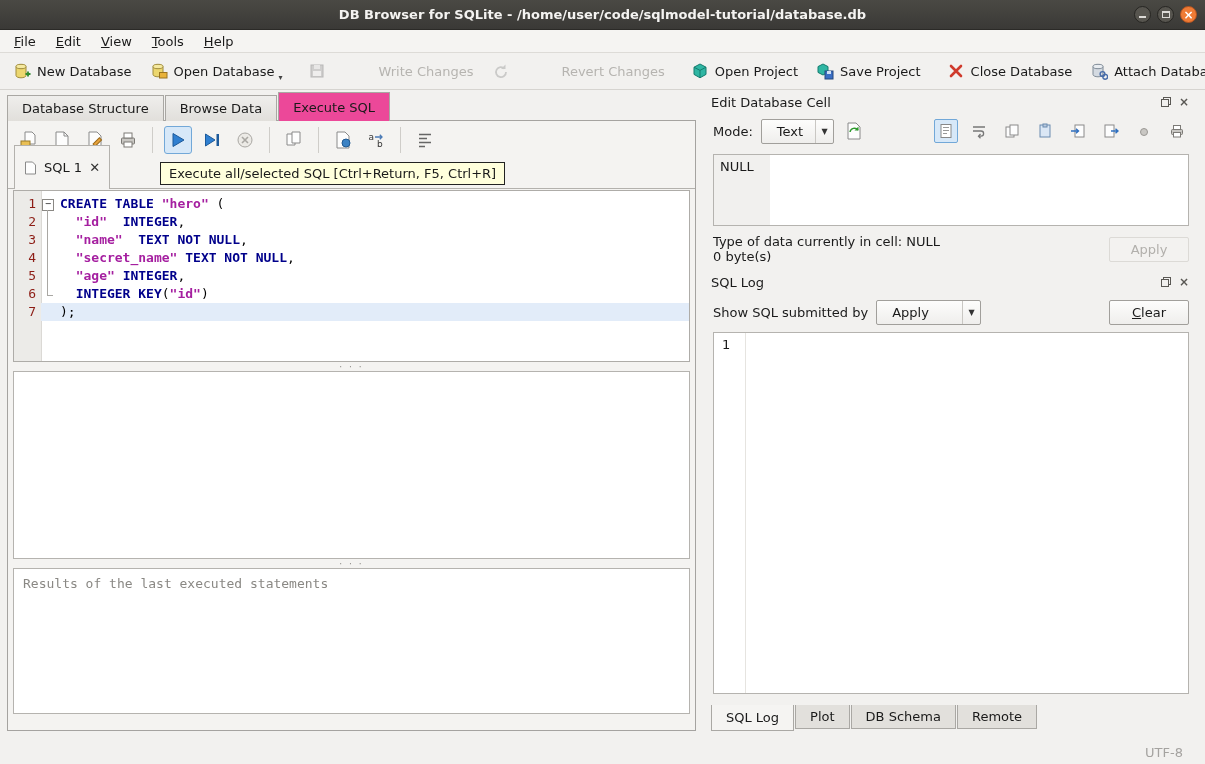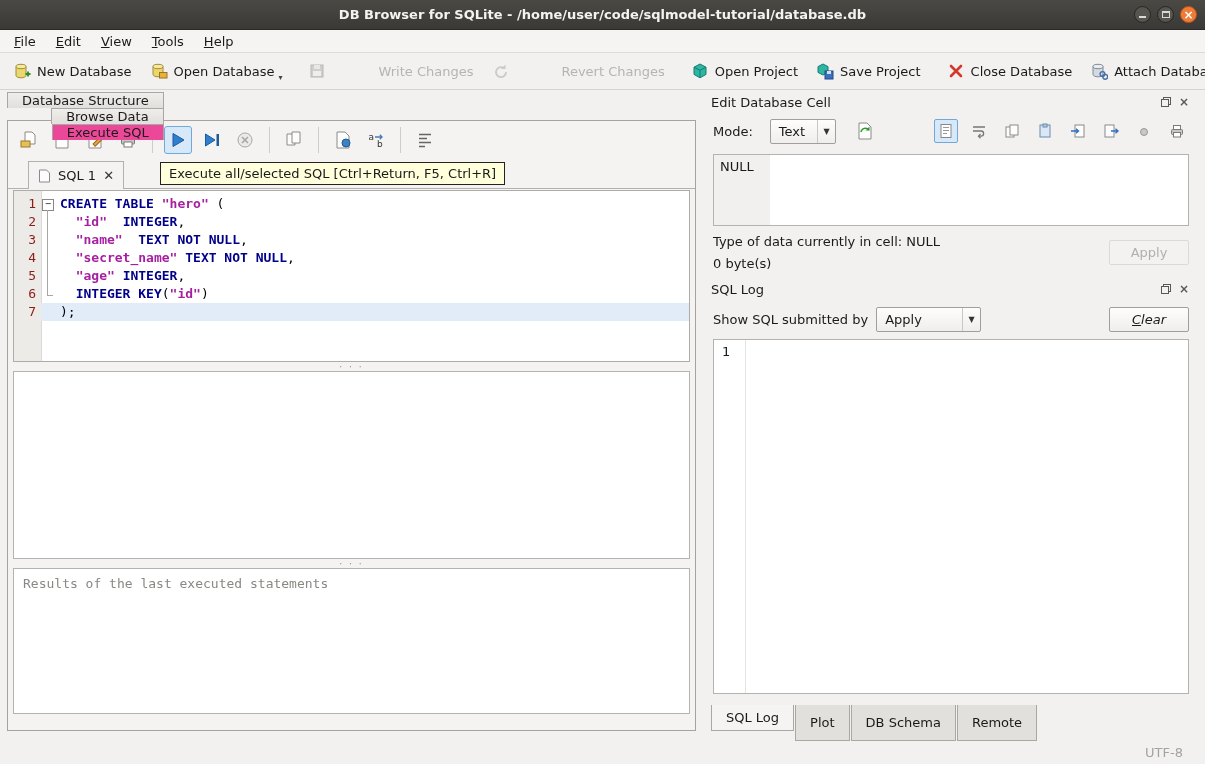--- a/index.html
+++ b/index.html
@@ -29,34 +29,34 @@
   
   .toolbar { position:absolute; left:0; top:53px; right:0; height:37px;
     background:#f2f1ef; border-bottom:1px solid #d6d4d0; display:flex; align-items:center; padding:0 4px; }
   .tb-item { display:flex; align-items:center; gap:6px; padding:0 9px; height:32px; }
   .tb-item .lbl { white-space:nowrap; }
   .tb-item.disabled .lbl { color:#b6b4b0;margin-left:46px; }
   .tb-item.disabled svg { opacity:.45; filter:grayscale(1); }
   .vsep { width:1px; height:26px; background:#cfcdc9; margin:0 4px; }
   .dd-caret { font-size:8px; color:#444; align-self:flex-end; padding-bottom:5px; margin-left:-2px; }
   
-  .main-tabs { position:absolute; left:7px; top:92px; height:29px; display:flex; align-items:flex-end; z-index:3;flex-direction:column; }
+  .main-tabs { position:absolute; left:7px; top:92px; height:29px; display:flex; align-items:flex-end; z-index:3; }
   .mtab { height:26px; padding:0 14px; display:flex; align-items:center;
     background:linear-gradient(#efeeec,#e1dfdb); border:1px solid #a9a7a3; border-bottom:none; margin-right:1px; }
   .mtab.active { height:29px; background:#ec4899; position:relative; z-index:4; }
   .left-pane { position:absolute; left:7px; top:120px; width:689px; height:611px;
     border:1px solid #a5a3a0; background:#f4f3f1; display:flex; flex-direction:column; z-index:2; }
   
   .sql-toolbar { height:38px; display:flex; align-items:center; padding:0 8px; gap:7px; }
   .ibtn { width:26px; height:26px; display:flex; align-items:center; justify-content:center; flex:0 0 auto; }
   .ibtn.active { border:1px solid #72a8d8; background:#d7e8f8; border-radius:3px; width:28px; height:28px; }
   
   .sql-tabbar { height:30px; border-bottom:1px solid #b3b1ad; display:flex; align-items:flex-end; padding-left:6px; position:relative; }
-  .sql-tab { height:28px; background:#f4f3f1; border:1px solid #b3b1ad; border-bottom:none;
-    display:flex; align-items:center; gap:7px; padding:0 9px; position:relative; top:1px;margin-left:14px; }
+  .sql-tab { height:44px; background:#f4f3f1; border:1px solid #b3b1ad; border-bottom:none;
+    display:flex; align-items:center; gap:7px; padding:0 9px; position:relative; top:1px; }
   .sql-tab .x { font-weight:bold; font-size:13px; color:#333; }
   
   .tooltip { position:absolute; left:152px; top:41px; z-index:9; background:#ffffdc;
     border:1px solid #222; padding:3px 8px; white-space:nowrap; }
   
   .editor { background:#fff; border:1px solid #aeaca8; margin:1px 5px 0; height:172px;
     overflow:hidden; position:relative; font-family:"DejaVu Sans Mono","Liberation Mono",monospace;
     font-size:13px; line-height:18px; }
   .editor::before { content:""; position:absolute; left:0; top:0; bottom:0; width:27px;
     background:#ecebe8; border-right:1px solid #dbd9d5; }
@@ -83,43 +83,43 @@
     padding:7px 9px; font-family:"DejaVu Sans Mono","Liberation Mono",monospace; font-size:13px; color:#8a8884; }
   
   .right-pane { position:absolute; left:703px; top:90px; width:496px; height:645px; display:flex; flex-direction:column; }
   .dock-header { height:24px; display:flex; align-items:center; padding:0 8px; }
   .dock-header .t { flex:1; }
   .dock-btn { width:14px; height:14px; display:flex; align-items:center; justify-content:center; margin-left:4px; }
   .float-glyph { position:relative; width:10px; height:10px; display:inline-block; }
   .float-glyph::before { content:""; position:absolute; right:0; top:0; width:6px; height:6px; border:1px solid #5a5854; }
   .float-glyph::after { content:""; position:absolute; left:0; bottom:0; width:6px; height:6px; border:1px solid #5a5854; background:#f2f1ef; }
   .x-glyph { font-size:12px; font-weight:bold; color:#5a5854; line-height:1; }
-  .mode-row { height:34px; display:flex; align-items:center; gap:17px; padding:0 10px; }
+  .mode-row { height:34px; display:flex; align-items:center; gap:8px; padding:0 10px; }
   .combo { display:inline-flex; align-items:center; height:25px; border:1px solid #a19f9b; border-radius:2px;
-    background:linear-gradient(#fdfdfc,#efeeec); padding-left:8px; }
+    background:linear-gradient(#fdfdfc,#efeeec); padding-left:15px; }
   .combo .val { padding-right:12px; }
   .combo .arrow { width:18px; align-self:stretch; display:flex; align-items:center; justify-content:center;
     border-left:1px solid #c9c7c3; font-size:8px; color:#333; }
   .sbtn { width:24px; height:24px; display:flex; align-items:center; justify-content:center; }
   .sbtn.sel { border:1px solid #72a8d8; background:#d7e8f8; border-radius:2px; }
   .icon-group { display:flex; align-items:center; gap:9px; margin-left:auto; }
   .cell-box { margin:6px 10px 8px; height:72px; background:#fff; border:1px solid #b5b3af; display:flex; }
   .cell-null-col { width:56px; background:#f1f0ee; padding:4px 6px; }
   .info-row { display:flex; padding:0 10px 6px; }
-  .info-text .l2 { margin-top:7px; }
+  .info-text .l2 { }
   .btn { height:25px; min-width:80px; display:inline-flex; align-items:center; justify-content:center;
     border:1px solid #a19f9b; border-radius:2px; background:linear-gradient(#fdfdfc,#efeeec); }
   .btn.disabled { border-color:#dcdad6; background:#f3f2f0; color:#b2b0ac; }
   .apply-wrap { margin-left:auto; align-self:center;text-align:center; }
   .filter-row { height:36px; display:flex; align-items:center; gap:8px; padding:0 10px; }
-  .filter-row .btn { margin-left:auto;font-style:italic; }
+  .filter-row .btn { margin-left:auto; }
   .log-box { margin:2px 10px 0; flex:1; background:#fff; border:1px solid #b5b3af; position:relative; }
   .log-gutter { position:absolute; left:0; top:0; bottom:0; width:32px; border-right:1px solid #e6e4e0; padding:4px 8px; }
   .bottom-tabs { height:30px; display:flex; align-items:flex-start; padding-left:8px; margin-top:11px; }
-  .btab { height:36px; padding:0 14px; display:flex; align-items:center;
+  .btab { height:24px; padding:0 14px; display:flex; align-items:center;
     background:linear-gradient(#eeede b,#e1dfdb); background:#e2e0dc; border:1px solid #aaa8a4; border-top:none; margin-right:1px; }
   .btab.active { background:#f5f4f2; height:26px; position:relative; z-index:2; }
   
   .statusbar { position:absolute; left:0; right:0; bottom:0; height:24px; display:flex;
     align-items:center; justify-content:flex-end; padding-right:22px; color:#a5a3a0; }
   svg { display:block; }
 </style>
 </head>
 <body>
 

